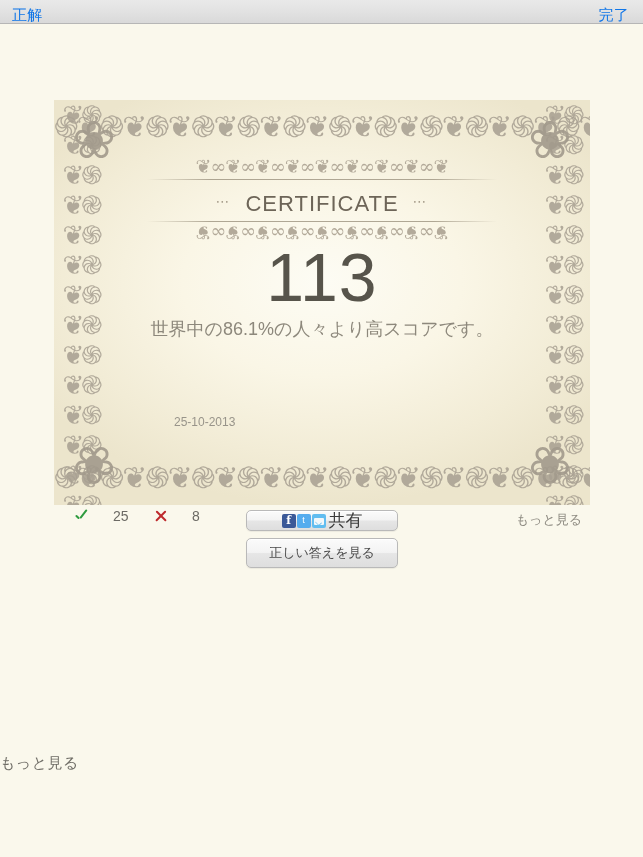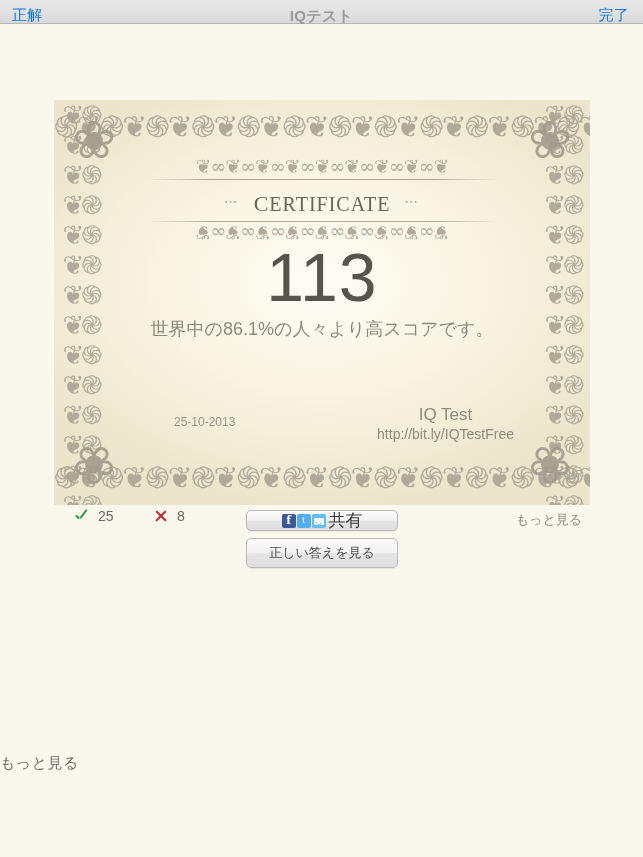--- a/index.html
+++ b/index.html
@@ -133,22 +133,22 @@
     justify-content: center;
     gap: 14px;
     margin-top: 2px;
   }
   .cert-dots {
     color: #a9a08e;
     font-size: 14px;
     letter-spacing: 2px;
   }
   .cert-title {
-    font-family: Liberation Serif, serif;
-    font-size: 28px;
+    font-family: Liberation Sans, sans-serif;
+    font-size: 32px;
     color: #6d6558;
     letter-spacing: 1px;
     font-variant: small-caps;
     text-transform: lowercase;
     white-space: nowrap;
   }
   .cert-title::first-letter { font-size: 32px; }
   .cert-rule-b {
     height: 1px;
     background: linear-gradient(to right, rgba(170,162,146,0) 0%, rgba(150,140,120,0.75) 18%, rgba(150,140,120,0.75) 82%, rgba(170,162,146,0) 100%);
@@ -207,21 +207,21 @@
     left: 54px;
     top: 508px;
     width: 536px;
     height: 26px;
   }
   .stat {
     position: absolute;
     top: 0;
     display: flex;
     align-items: center;
-    gap: 9px;
+    gap: 24px;
     font-size: 14px;
     color: #6c6a64;
   }
   .stat-correct { left: 20px; }
   .stat-wrong   { left: 100px; }
   .icon-check {
     width: 15px; height: 15px;
     position: relative;
     display: inline-block;
   }
@@ -348,21 +348,20 @@
     font-size: 15px;
     color: #6f6d66;
     letter-spacing: 0.5px;
   }
 </style>
 </head>
 <body>
 
 <div class="navbar">
   <div class="nav-left">正解</div>
-  <div class="nav-title">IQテスト</div>
   <div class="nav-right">完了</div>
 </div>
 
 <div class="certificate">
 
   <div class="border-band band-top">֍❦֎❦֍❦֎❦֍❦֎❦֍❦֎❦֍❦֎❦֍❦֎❦֍❦֎❦֍❦֎❦֍❦֎❦֍❦֎❦</div>
   <div class="border-band band-bottom">֍❦֎❦֍❦֎❦֍❦֎❦֍❦֎❦֍❦֎❦֍❦֎❦֍❦֎❦֍❦֎❦֍❦֎❦֍❦֎❦</div>
   <div class="border-band band-left">❦֍❦֎❦֍❦֎❦֍❦֎❦֍❦֎❦֍❦֎❦֍❦֎❦֍❦֎❦֍❦</div>
   <div class="border-band band-right">❦֍❦֎❦֍❦֎❦֍❦֎❦֍❦֎❦֍❦֎❦֍❦֎❦֍❦֎❦֍❦</div>
 
@@ -384,24 +383,20 @@
 
     <div class="cert-rule-b"></div>
     <div class="flourish flourish-bottom">❦∞❦∞❦∞❦∞❦∞❦∞❦∞❦∞❦</div>
 
     <div class="iq-score">113</div>
     <div class="iq-rank">世界中の86.1%の人々より高スコアです。</div>
   </div>
 
   <div class="cert-footer">
     <div class="cert-date">25-10-2013</div>
-    <div class="cert-brand">
-      <div class="brand-name">IQ Test</div>
-      <div class="brand-url">http://bit.ly/IQTestFree</div>
-    </div>
   </div>
 </div>
 
 <div class="stats-row">
   <div class="stat stat-correct">
     <span class="icon-check"></span>
     <span>25</span>
   </div>
   <div class="stat stat-wrong">
     <span class="icon-cross"></span>

